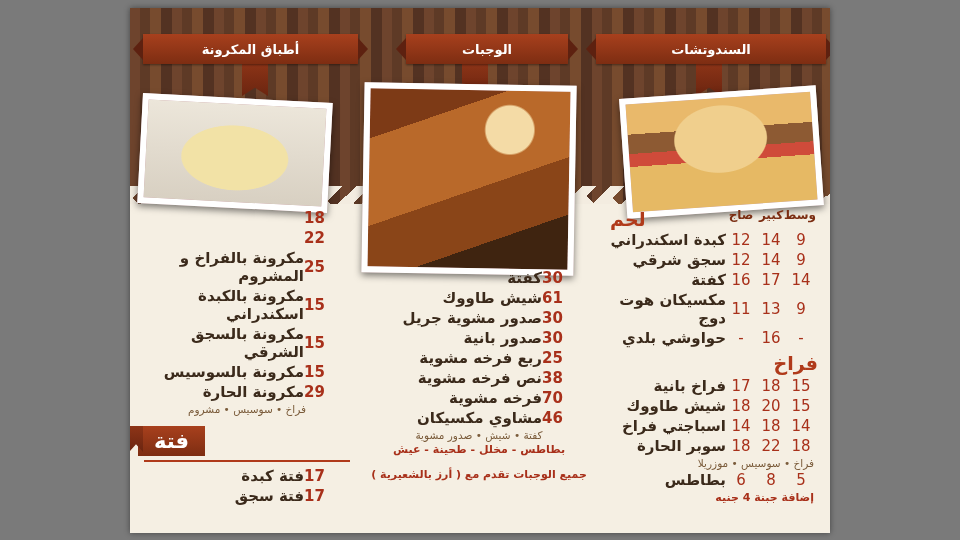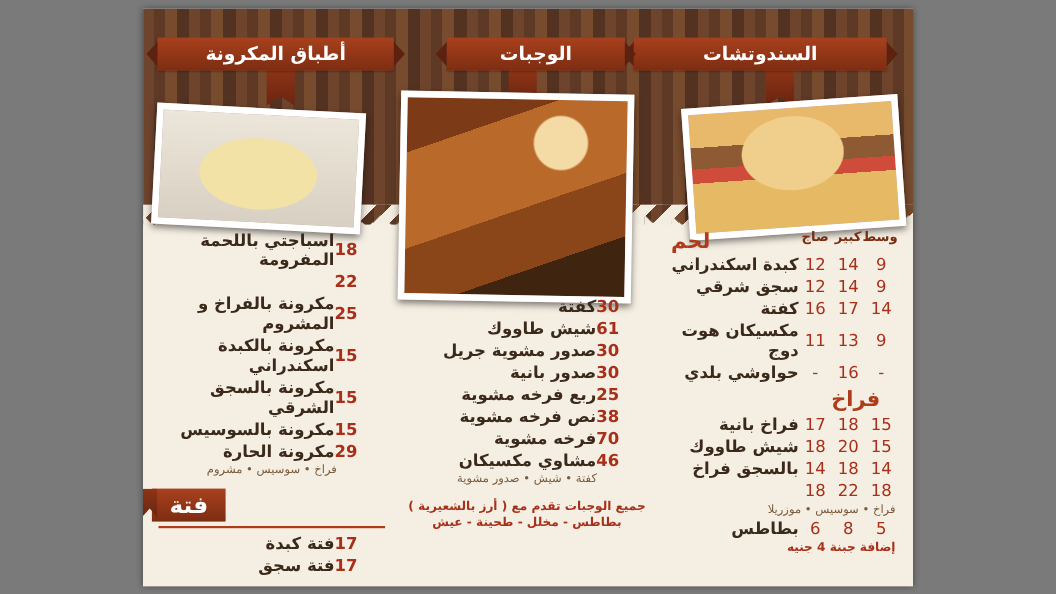--- a/index.html
+++ b/index.html
@@ -31,41 +31,41 @@
      linear-gradient(-45deg,#f3ece0 12px,transparent 0) 0 0/24px 26px repeat-x,
      linear-gradient(45deg,#f3ece0 12px,transparent 0) 0 0/24px 26px repeat-x;
   }
   .paper{
     position:absolute;left:0;top:196px;width:100%;height:329px;background:#f5efe3;
   }
   
   .ribbon{
     position:absolute;top:26px;height:30px;
     display:flex;align-items:center;justify-content:center;
-    color:#fff;font-weight:bold;font-size:17px;
+    color:#fff;font-weight:bold;font-size:13px;
     background:linear-gradient(180deg,#a8401d,#7d2d12);
     box-shadow:0 1px 2px rgba(0,0,0,.4);
     margin-left:36px;
   }
   .ribbon:before{
     content:"";position:absolute;left:-10px;top:4px;
     border-top:11px solid transparent;border-bottom:11px solid transparent;
     border-right:10px solid #5d2110;
   }
   .ribbon:after{
     content:"";position:absolute;right:-10px;top:4px;
     border-top:11px solid transparent;border-bottom:11px solid transparent;
     border-left:10px solid #5d2110;
   }
   .tail{
     position:absolute;top:54px;width:26px;height:34px;
     background:linear-gradient(180deg,#8d3417,#6b2510);
     clip-path:polygon(0 0,100% 0,100% 100%,50% 76%,0 100%);
   }
-  #rib1{right:24px;width:230px;}   
+  #rib1{right:4px;width:230px;}   
   #rib2{right:262px;width:162px;}  
   #rib3{right:472px;width:215px;}  
   #tail1{right:108px;}
   #tail2{right:342px;}
   #tail3{right:562px;}
 
   
   .photo{
     position:absolute;border:6px solid #fff;box-shadow:0 3px 7px rgba(0,0,0,.5);
     background:#caa;overflow:hidden;
@@ -91,21 +91,21 @@
       linear-gradient(180deg,#ece6da,#d8d0c2);
   }
 
   
   .col{position:absolute;top:200px;}
   #col-right{right:8px;width:218px;}
   #col-mid{right:236px;width:230px;}
   #col-left{right:474px;width:218px;}
 
   .sec-title{
-    color:#b03a1a;font-weight:bold;font-size:19px;text-align:right;margin:4px 22px 2px 6px;
+    color:#b03a1a;font-weight:bold;font-size:19px;text-align:right;margin:4px 4px 2px 6px;
   }
   .headrow{
     display:flex;justify-content:flex-start;color:#7b2d12;font-size:12px;font-weight:bold;
     padding:0 6px;direction:rtl;
   }
   .headrow span{width:30px;text-align:center;}
   .row{
     display:flex;align-items:center;padding:1px 6px;direction:rtl;font-size:15px;
   }
   .row .name{flex:1;text-align:right;color:#3b2a1b;font-weight:bold;}
@@ -212,26 +212,27 @@
     <div class="row">
       <span class="p">15</span>
       <span class="p">20</span>
       <span class="p">18</span>
       <span class="name">شيش طاووك</span>
     </div>
     <div class="row">
       <span class="p">14</span>
       <span class="p">18</span>
       <span class="p">14</span>
-      <span class="name">بالسجق فراخ</span>
+      <span class="name">اسباجتي فراخ</span>
     </div>
     <div class="row">
       <span class="p">18</span>
       <span class="p">22</span>
       <span class="p">18</span>
+      <span class="name">سوبر الحارة</span>
     </div>
 
     <div class="note" style="text-align:right;padding-right:8px">فراخ • سوسيس • موزريلا</div>
 
     <div class="row">
       <span class="p">5</span>
       <span class="p">8</span>
       <span class="p">6</span>
       <span class="name">بطاطس</span>
     </div>
@@ -267,28 +268,27 @@
     </div>
     <div class="row">
       <span class="p1">70</span>
       <span class="name">فرخه مشوية</span>
     </div>
     <div class="row">
       <span class="p1">46</span>
       <span class="name">مشاوي مكسيكان</span>
     </div>
     <div class="note">كفتة • شيش • صدور مشوية</div>
+    <div class="note red">بطاطس - مخلل - طحينة - عيش</div>
     <div class="note red" style="margin-top:10px">جميع الوجبات تقدم مع ( أرز بالشعيرية )</div>
-    <div class="note red">بطاطس - مخلل - طحينة - عيش</div>
   </div>
 
   <div class="col" id="col-left">
     <div class="row">
       <span class="p1">18</span>
-      <span class="name">اسباجتي باللحمة المفرومة</span>
     </div>
     <div class="row">
       <span class="p1">22</span>
     </div>
     <div class="row">
       <span class="p1">25</span>
       <span class="name">مكرونة بالفراخ و المشروم</span>
     </div>
     <div class="row">
       <span class="p1">15</span>

